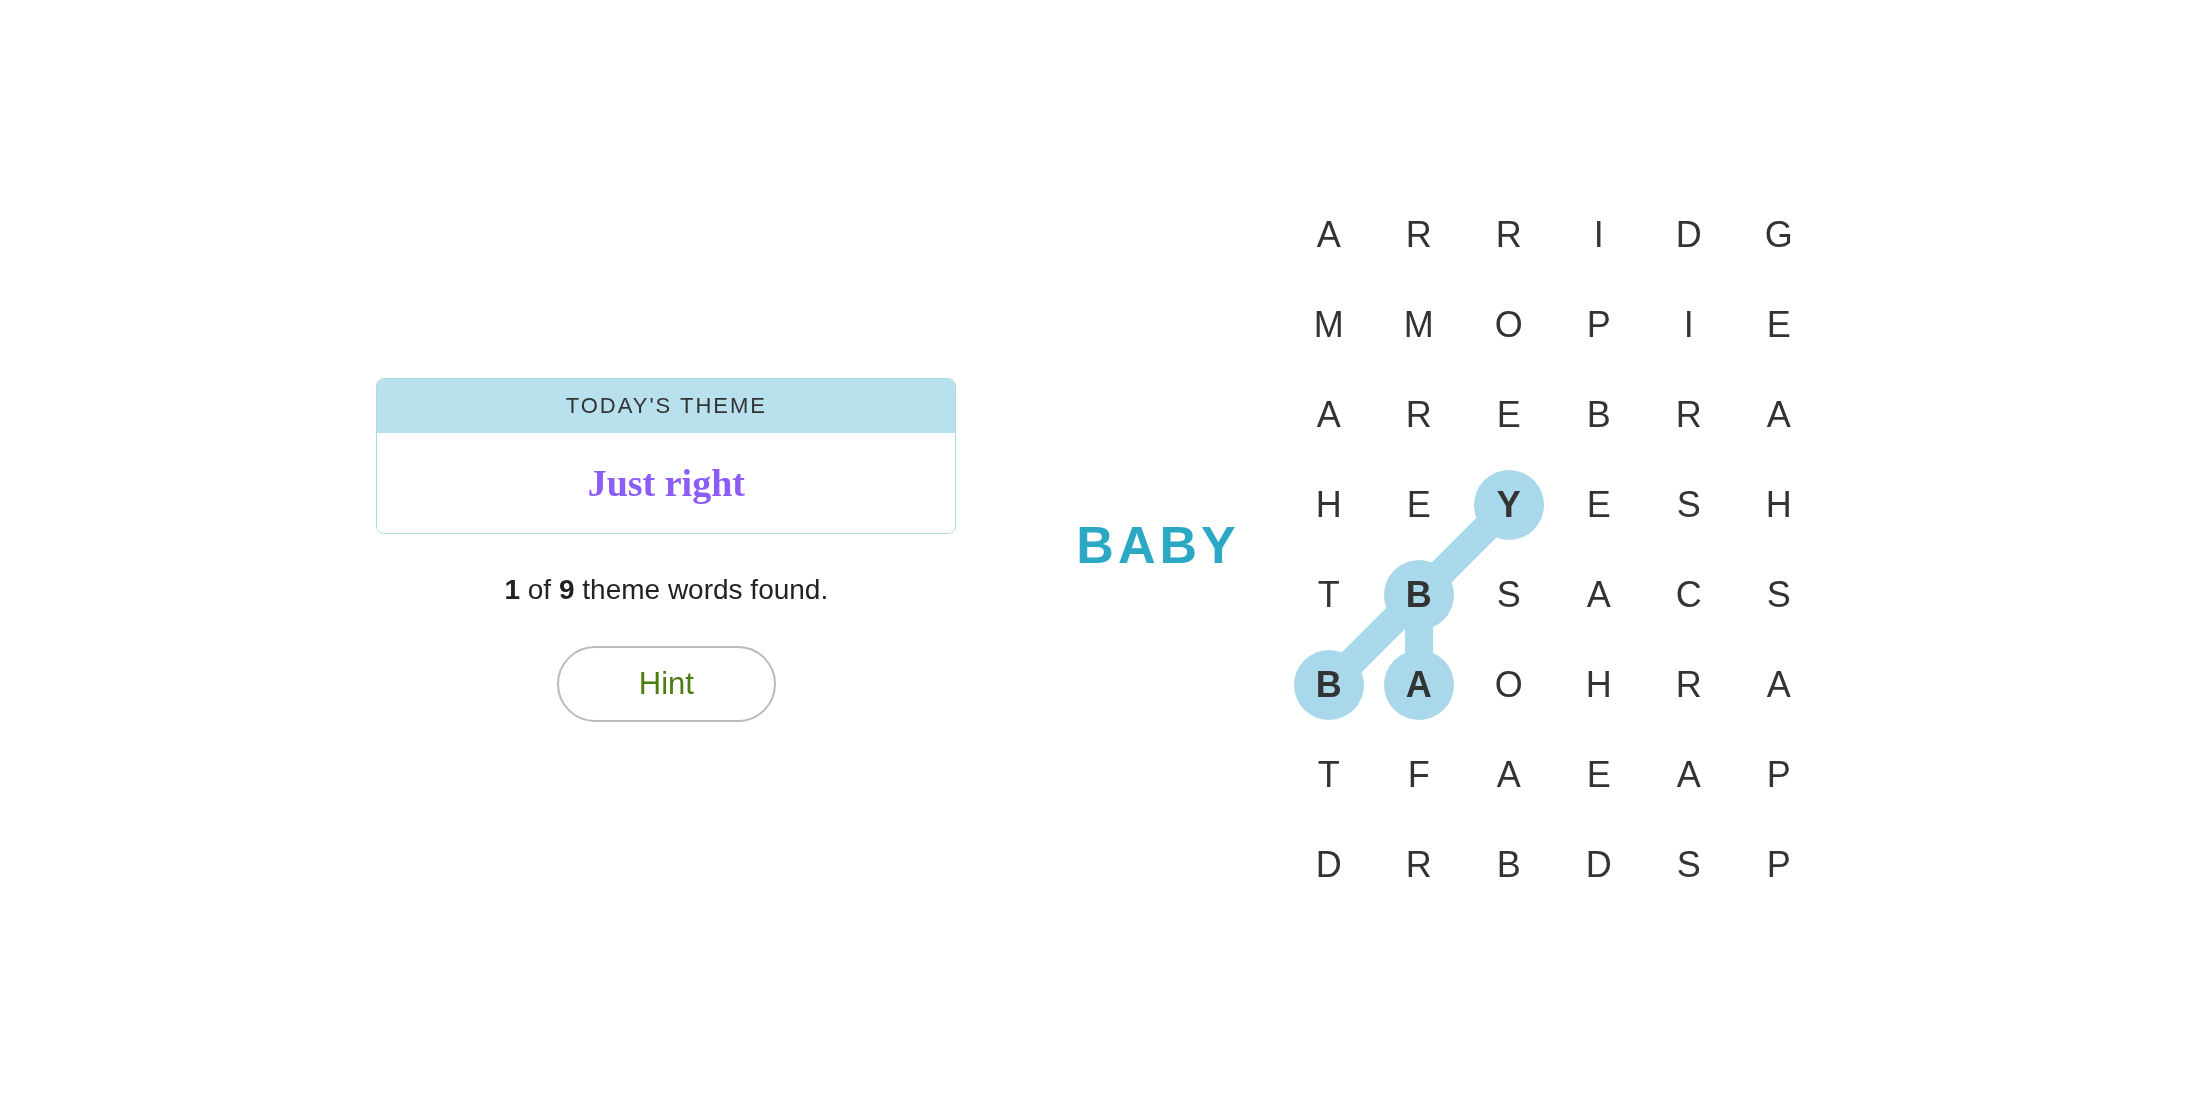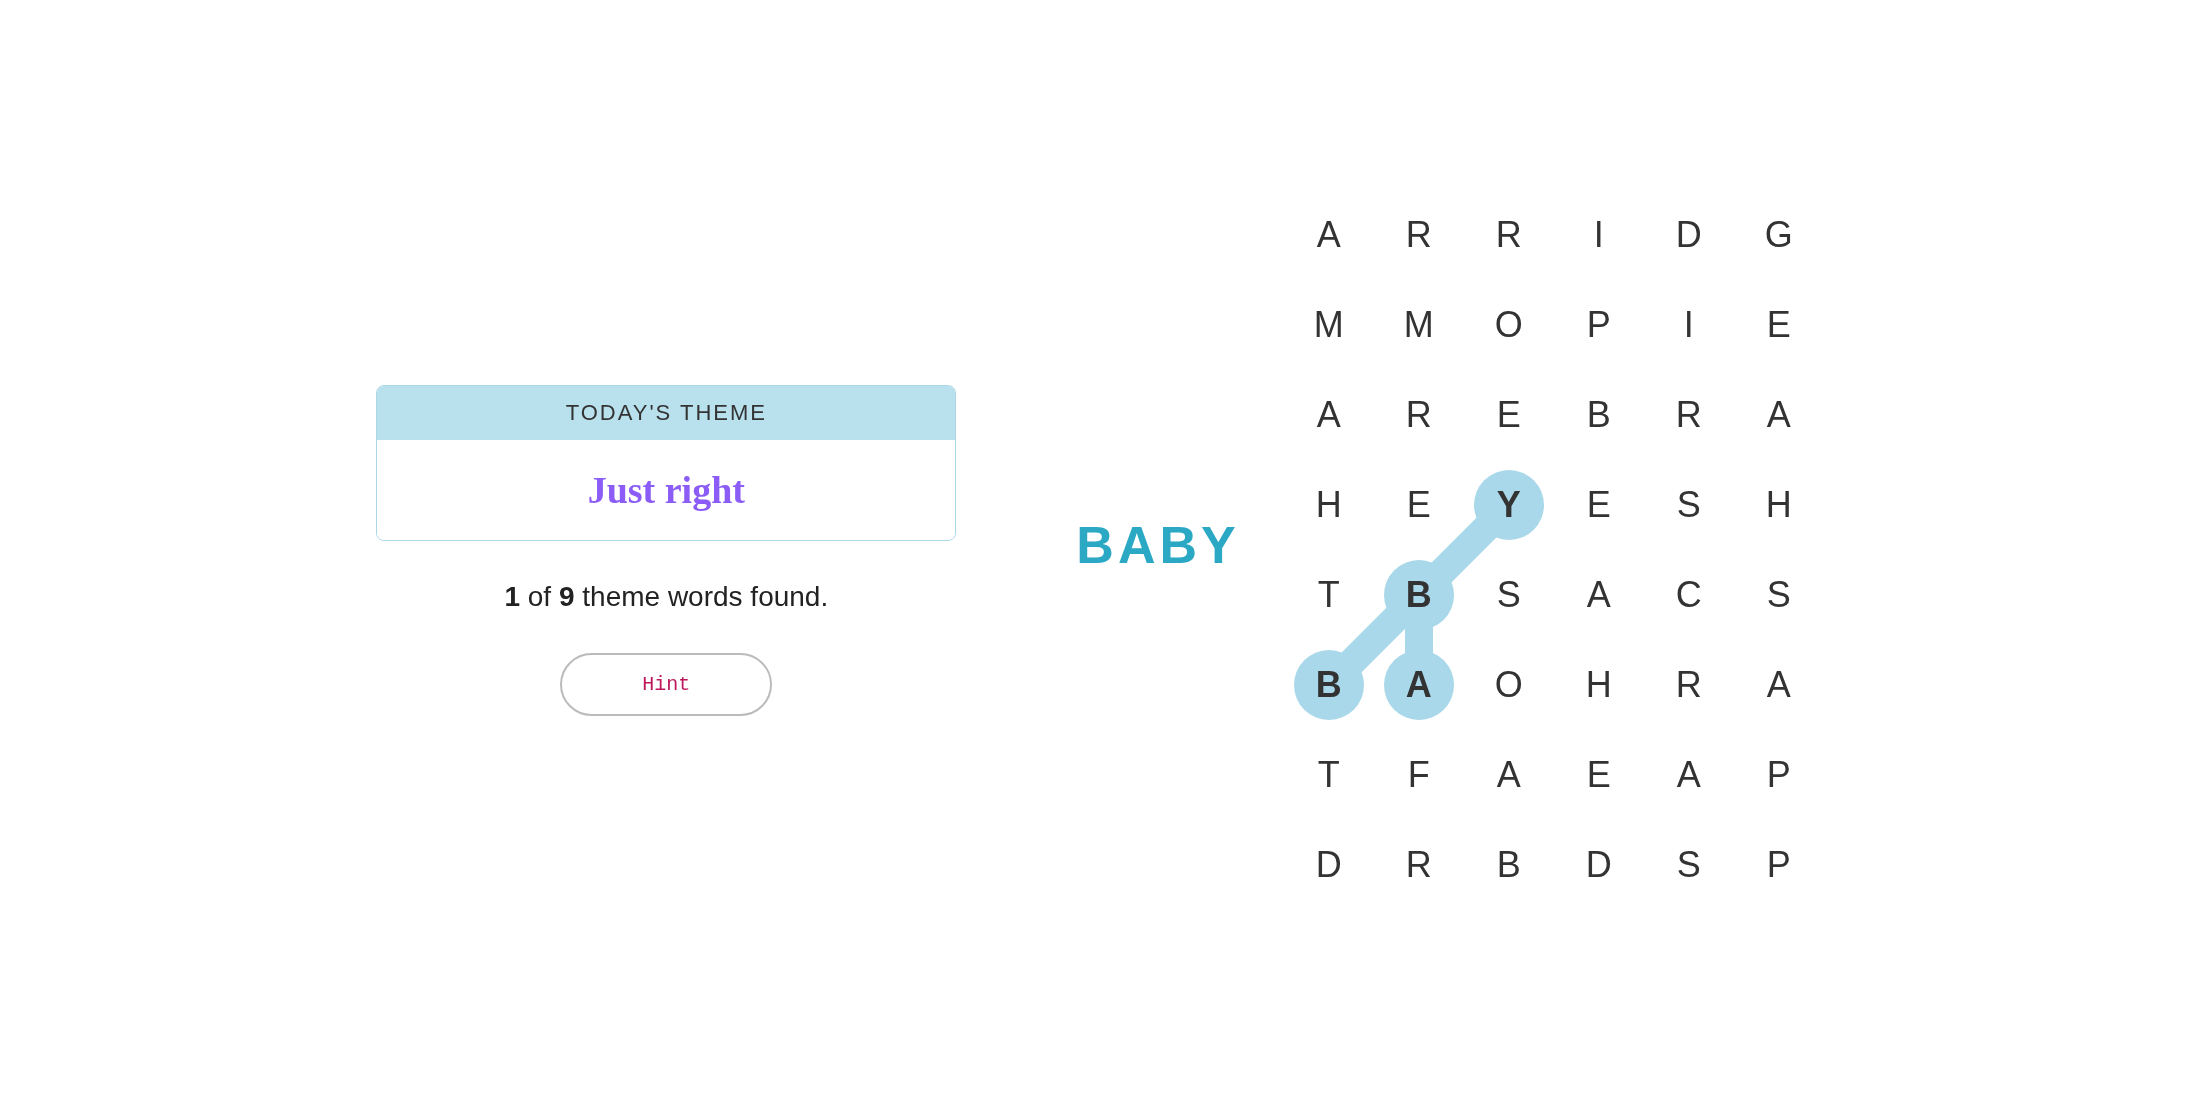--- a/index.html
+++ b/index.html
@@ -69,25 +69,25 @@
     }
 
     .found-text .highlight {
       font-weight: bold;
     }
 
     .hint-button {
       border: 2px solid #bbb;
       border-radius: 50px;
       background: transparent;
-      color: #be185d;
-      font-size: 20px;
+      color: #4d7c0f;
+      font-size: 31px;
       padding: 18px 80px;
       cursor: pointer;
-      font-family: Liberation Mono, monospace;
+      font-family: Liberation Sans, sans-serif;
     }
 
     
     .right-panel {
       display: flex;
       flex-direction: row;
       align-items: center;
       gap: 44px;
       text-align: center;
     }

